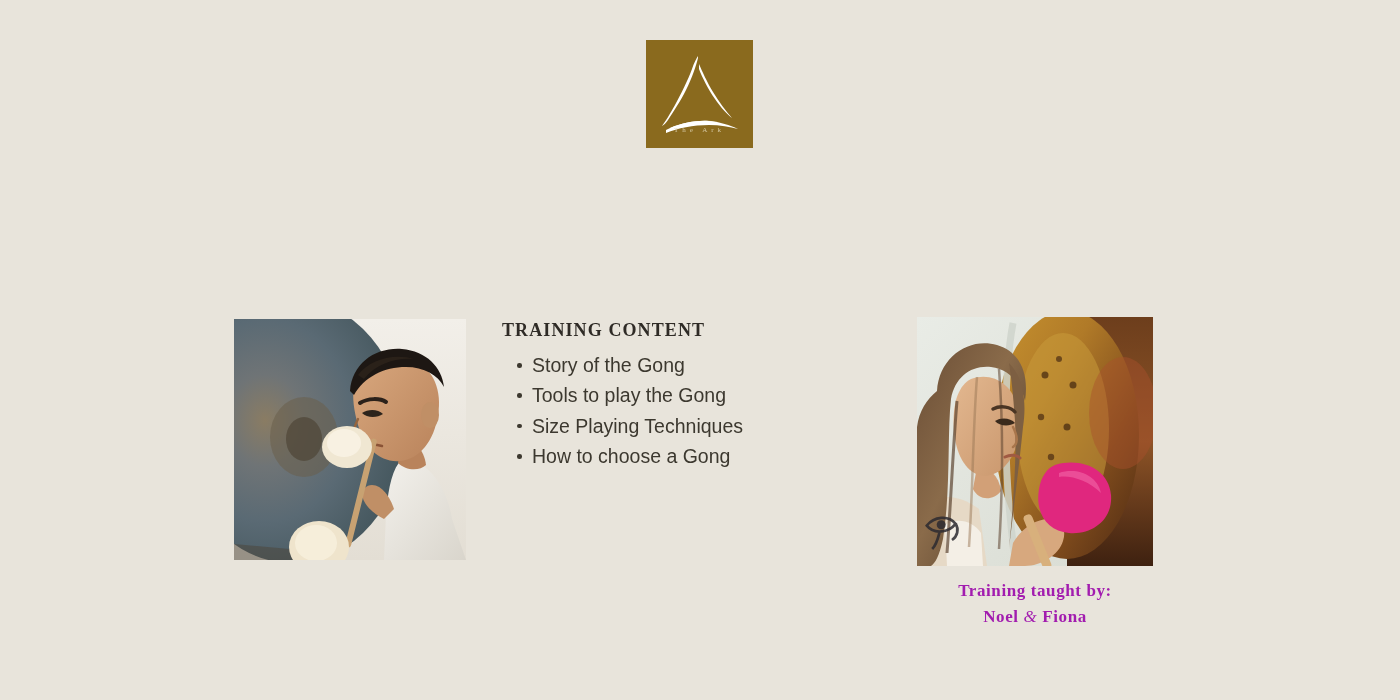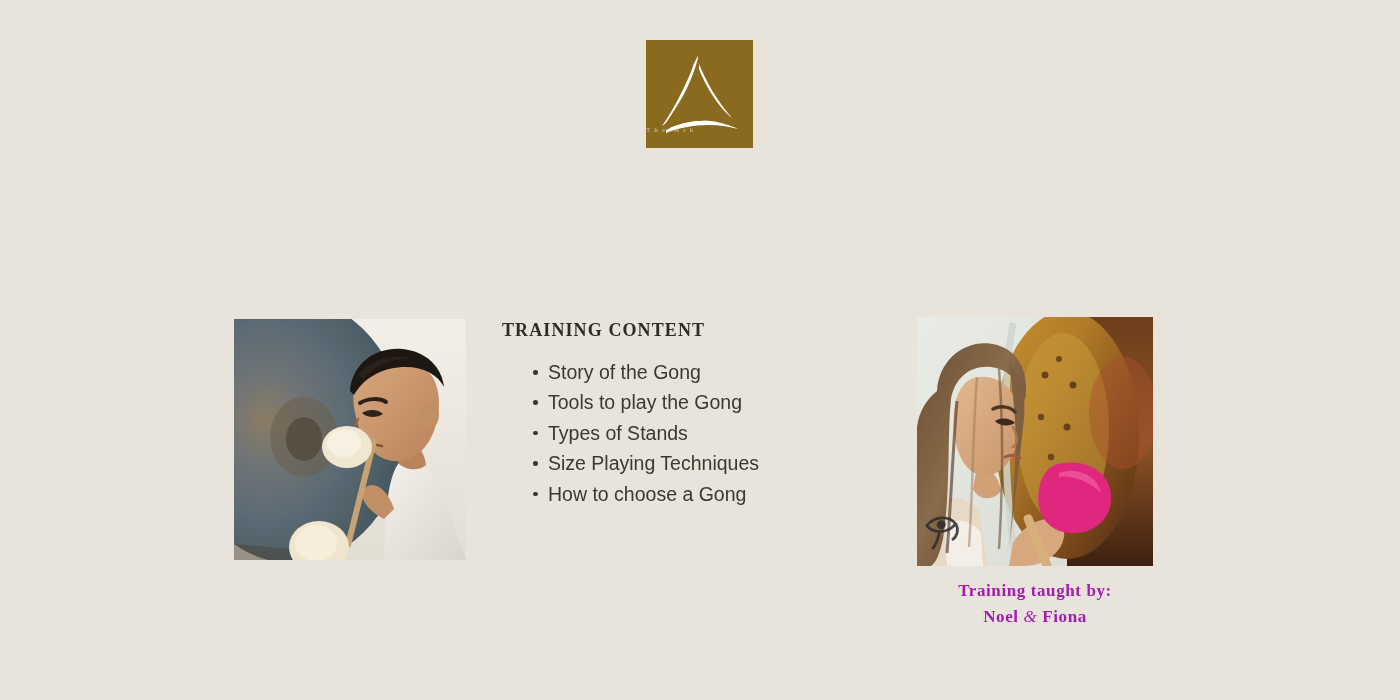--- a/index.html
+++ b/index.html
@@ -35,21 +35,21 @@
     left: 0;
     top: 0;
     width: 107px;
     height: 108px;
   }
   .logo-wordmark {
     position: absolute;
     left: 0;
     right: 0;
     bottom: 14px;
-    text-align: left;
+    text-align: center;
     font-family: "Liberation Serif", serif;
     font-size: 7px;
     letter-spacing: 4px;
     color: #e2d7b8;
     opacity: .85;
   }
 
   
   .title-block {
     position: absolute;
@@ -104,21 +104,21 @@
   .content-heading {
     font-family: "Liberation Serif", serif;
     font-weight: bold;
     font-size: 18px;
     letter-spacing: 1.1px;
     color: #2f2b26;
     margin: 0 0 9px 0;
   }
   .content-list {
     list-style: none;
-    margin: 16px;
+    margin: 0;
     padding: 0;
   }
   .content-list li {
     position: relative;
     padding-left: 30px;
     font-family: "Liberation Sans", sans-serif;
     font-size: 19.5px;
     line-height: 30.4px;
     color: #3c382f;
     white-space: nowrap;
@@ -230,21 +230,20 @@
       <ellipse cx="85" cy="228" rx="30" ry="26" fill="#efe4cc"></ellipse>
       <ellipse cx="82" cy="224" rx="21" ry="18" fill="#f8f1df" opacity=".75"></ellipse>
     </svg>
   </div>
 
   <div class="content-block">
     <div class="content-heading">TRAINING CONTENT</div>
     <ul class="content-list">
       <li>Story of the Gong</li>
       <li>Tools to play the Gong</li>
-      <li>Types of Stands</li>
       <li>Size Playing Techniques</li>
       <li>How to choose a Gong</li>
     </ul>
   </div>
 
   <div class="photo photo-right">
     <svg viewBox="0 0 236 249" xmlns="http://www.w3.org/2000/svg" preserveAspectRatio="none">
       <defs>
         <linearGradient id="wallR" x1="0" y1="0" x2="1" y2="1">
           <stop offset="0%" stop-color="#e9ece6"></stop>

